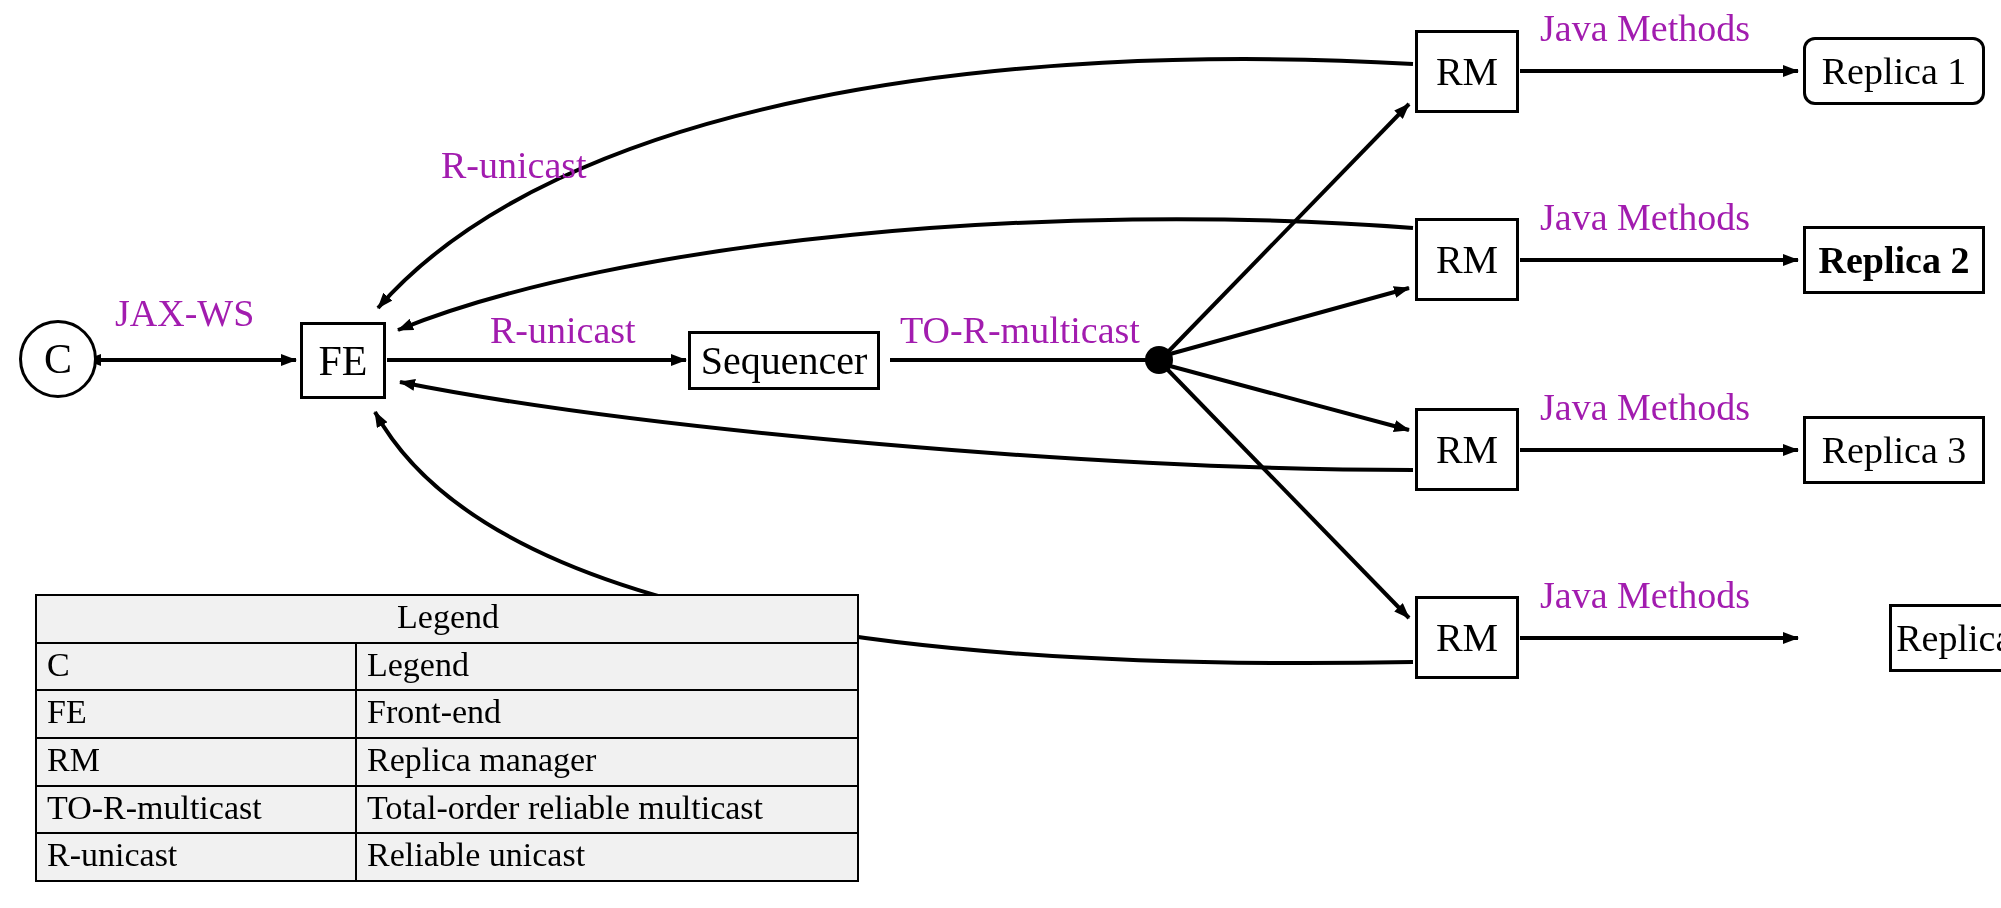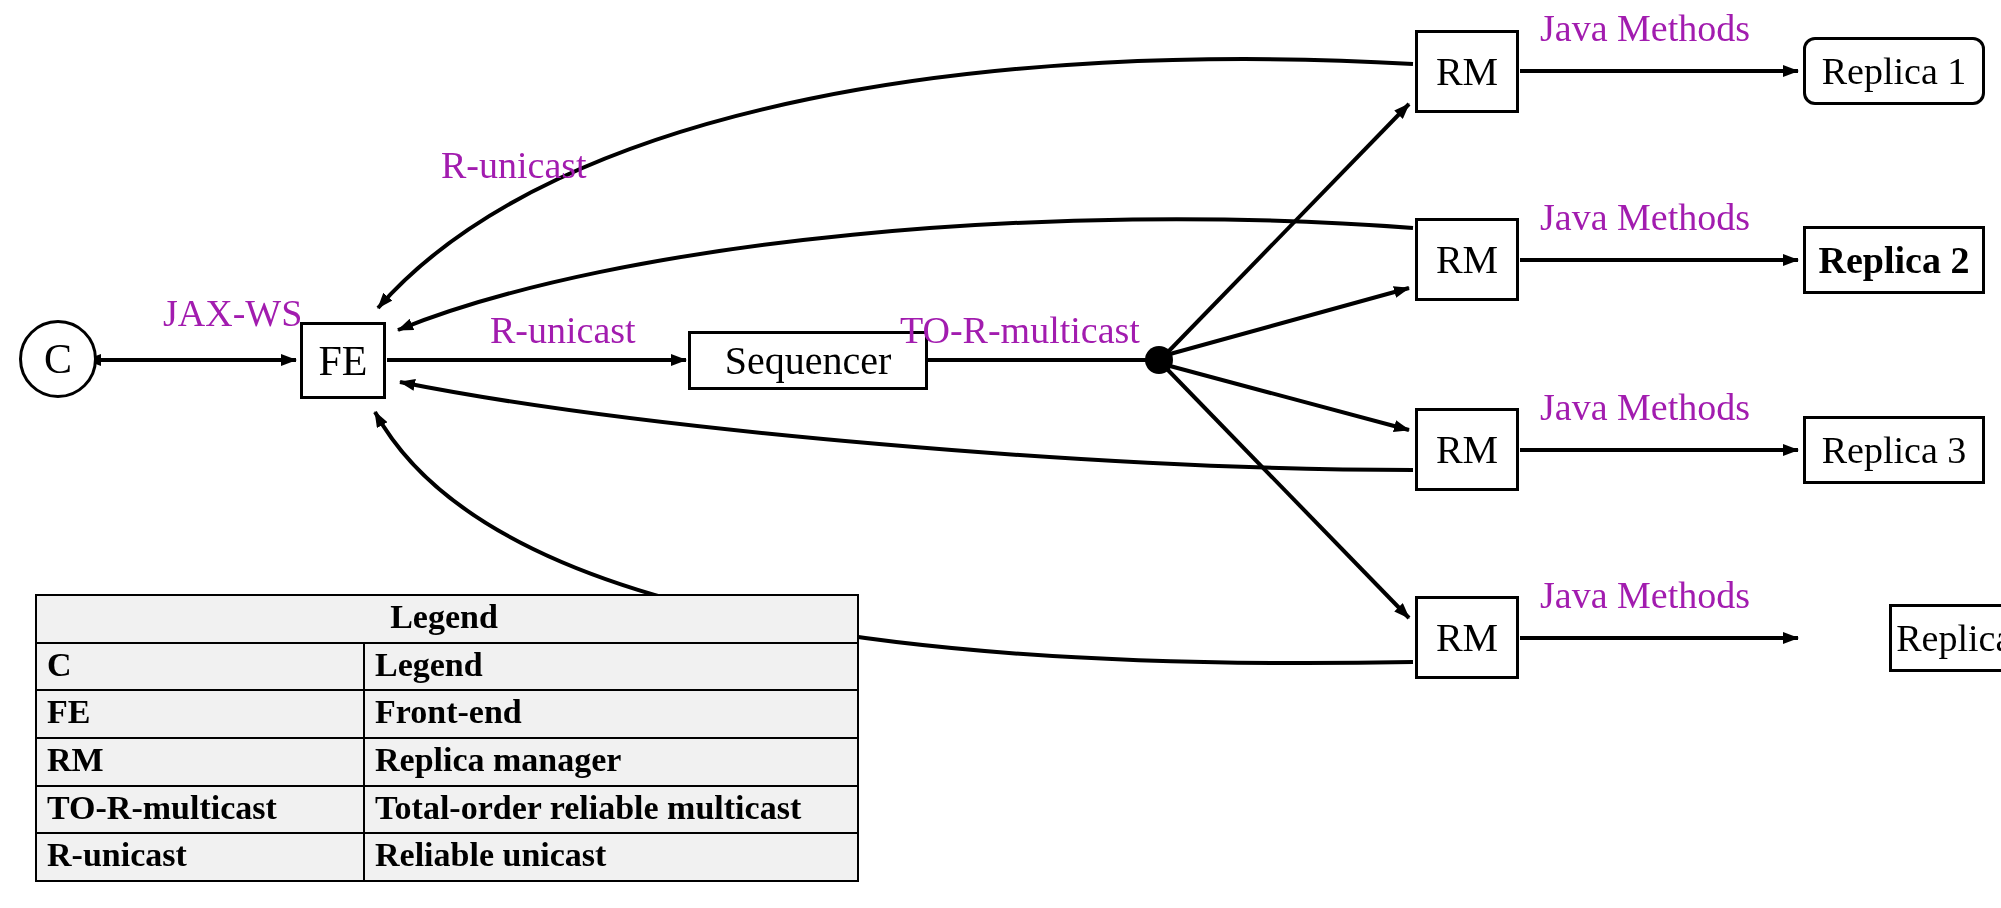--- a/index.html
+++ b/index.html
@@ -61,23 +61,23 @@
     top: 594px;
     width: 824px;
     border-collapse: collapse;
     background: #f1f1f1;
     font-family: "Liberation Serif", "DejaVu Serif", serif;
     font-size: 34px;
     color: #000000;
   }
   #legend-table td, #legend-table th {
     border: 2px solid #000000;
-    padding: 3px 16px 7px 10px;
+    padding: 3px 8px 7px 10px;
     background: #f1f1f1;
-    font-weight: bold;
+    font-weight: normal;
     line-height: 1.05;
     vertical-align: middle;
   }
   #legend-table th.legend-title {
     text-align: center;
   }
   #legend-table td.legend-key {
     width: 300px;
     text-align: left;
   }
@@ -131,21 +131,21 @@
   </svg>
 
   <div class="node-circle" style="left:19px; top:320px; width:78px; height:78px; font-size:42px;">
     <span>C</span>
   </div>
 
   <div class="node-box" style="left:300px; top:322px; width:86px; height:77px; font-size:42px;">
     <span>FE</span>
   </div>
 
-  <div class="node-box" style="left:688px; top:331px; width:240px; height:59px; font-size:40px;">
+  <div class="node-box" style="left:688px; top:331px; width:192px; height:59px; font-size:40px;">
     <span>Sequencer</span>
   </div>
 
   <div class="node-box" style="left:1415px; top:30px; width:104px; height:83px; font-size:40px;">
     <span>RM</span>
   </div>
   <div class="node-box" style="left:1415px; top:218px; width:104px; height:83px; font-size:40px;">
     <span>RM</span>
   </div>
   <div class="node-box" style="left:1415px; top:408px; width:104px; height:83px; font-size:40px;">
@@ -161,21 +161,21 @@
   <div class="node-box" style="left:1803px; top:226px; width:182px; height:68px; font-size:38px;font-weight:bold;">
     <span>Replica 2</span>
   </div>
   <div class="node-box" style="left:1803px; top:416px; width:182px; height:68px; font-size:38px;text-align:right;">
     <span>Replica 3</span>
   </div>
   <div class="node-box" style="left:1889px; top:604px; width:159px; height:68px; font-size:38px;">
     <span>Replica 4</span>
   </div>
 
-  <div class="edge-label" style="left:115px; top:294px; font-size:38px;margin-left:48px;">JAX-WS</div>
+  <div class="edge-label" style="left:115px; top:294px; font-size:38px;">JAX-WS</div>
 
   <div class="edge-label" style="left:441px; top:146px; font-size:38px;">R-unicast</div>
 
   <div class="edge-label" style="left:490px; top:311px; font-size:38px;">R-unicast</div>
 
   <div class="edge-label" style="left:900px; top:311px; font-size:38px;">TO-R-multicast</div>
 
   <div class="edge-label" style="left:1540px; top:9px; font-size:38px;">Java Methods</div>
   <div class="edge-label" style="left:1540px; top:198px; font-size:38px;">Java Methods</div>
   <div class="edge-label" style="left:1540px; top:388px; font-size:38px;">Java Methods</div>

